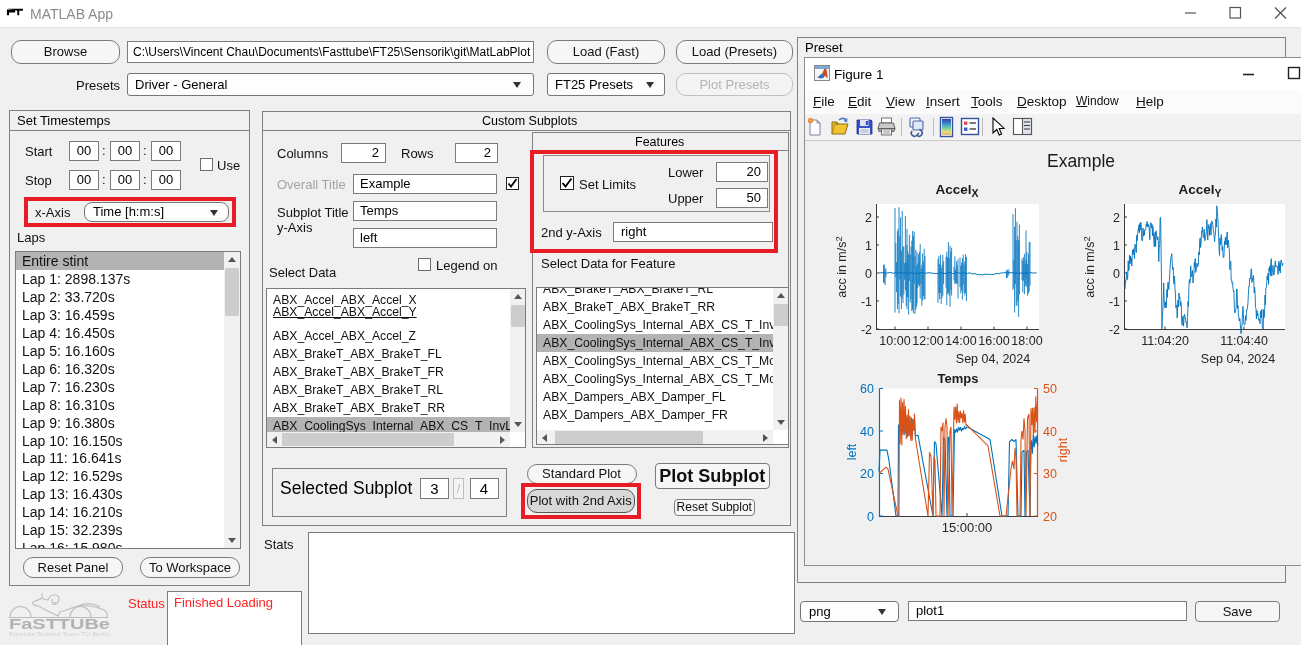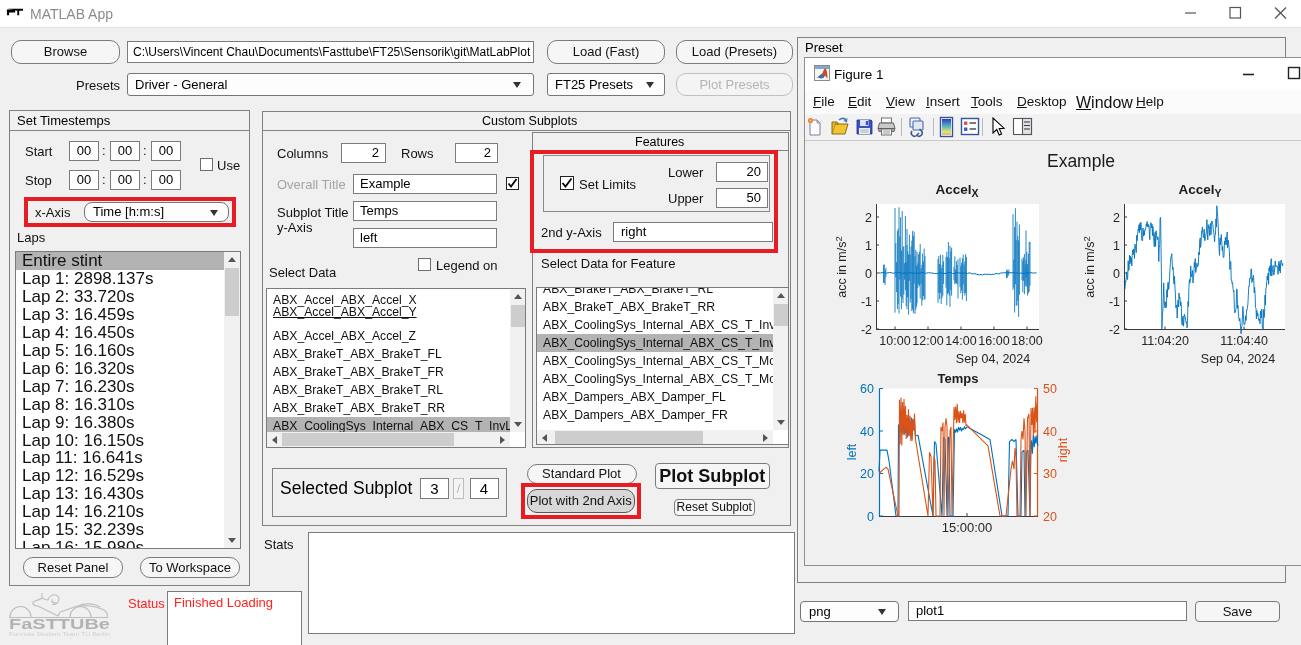--- a/index.html
+++ b/index.html
@@ -11,21 +11,21 @@
  background:#f6f6f6;font-size:13px;color:#111;text-align:center;white-space:nowrap;overflow:hidden;}
 .fld{position:absolute;box-sizing:border-box;border:1px solid #7b7b7b;background:#fff;
  font-size:13px;color:#000;}
 .lbl{position:absolute;font-size:13px;color:#111;white-space:nowrap;}
 .dd{position:absolute;box-sizing:border-box;border:1px solid #757575;border-radius:3px;
  background:#fdfdfd;font-size:13px;color:#000;}
 .dda{position:absolute;width:0;height:0;border-left:4.5px solid transparent;
  border-right:4.5px solid transparent;border-top:6px solid #333;}
 .redbox{position:absolute;box-sizing:border-box;border:4px solid #e81c24;}
 .cb{position:absolute;box-sizing:border-box;background:#fff;border:1px solid #6e6e6e;}
-.lrow{position:absolute;left:0;width:100%;font-size:17px;color:#111;white-space:nowrap;
+.lrow{position:absolute;left:0;width:100%;font-size:14px;color:#111;white-space:nowrap;
  padding-left:6px;box-sizing:border-box;overflow:hidden;}
 .sb{position:absolute;background:#f1f1f1;box-sizing:border-box;}
 .sbthumb{position:absolute;background:#cdcdcd;box-sizing:border-box;}
 .tri-u{width:0;height:0;border-left:4px solid transparent;border-right:4px solid transparent;border-bottom:5px solid #555;position:absolute;}
 .tri-d{width:0;height:0;border-left:4px solid transparent;border-right:4px solid transparent;border-top:5px solid #555;position:absolute;}
 .tri-l{width:0;height:0;border-top:4px solid transparent;border-bottom:4px solid transparent;border-right:5px solid #555;position:absolute;}
 .tri-r{width:0;height:0;border-top:4px solid transparent;border-bottom:4px solid transparent;border-left:5px solid #555;position:absolute;}
 </style></head><body>
 
 <div class="abs" style="left:0;top:0;width:1301px;height:28px;background:#ffffff;border-bottom:1px solid #e5e5e5;">
@@ -235,21 +235,21 @@
  <line x1="3" y1="16.5" x2="14" y2="16.5" stroke="#222" stroke-width="1.6"></line>
  <rect x="48.5" y="9.5" width="11" height="11" fill="none" stroke="#222" stroke-width="1.4"></rect>
 </svg>
 <div class="abs" style="left:805px;top:90px;width:496px;height:24px;background:#fbfbfb;"></div>
 <div class="abs" style="left:813px;top:94px;font-size:13.5px;color:#111;"><span style="text-decoration:underline;">F</span>ile</div>
 <div class="abs" style="left:848px;top:94px;font-size:13.5px;color:#111;"><span style="text-decoration:underline;">E</span>dit</div>
 <div class="abs" style="left:886px;top:94px;font-size:13.5px;color:#111;"><span style="text-decoration:underline;">V</span>iew</div>
 <div class="abs" style="left:926px;top:94px;font-size:13.5px;color:#111;"><span style="text-decoration:underline;">I</span>nsert</div>
 <div class="abs" style="left:971px;top:94px;font-size:13.5px;color:#111;"><span style="text-decoration:underline;">T</span>ools</div>
 <div class="abs" style="left:1017px;top:94px;font-size:13.5px;color:#111;"><span style="text-decoration:underline;">D</span>esktop</div>
-<div class="abs" style="left:1076px;top:94px;font-size:16px;color:#111;"><span style="text-decoration:underline;">W</span>indow</div>
+<div class="abs" style="left:1076px;top:94px;font-size:12px;color:#111;"><span style="text-decoration:underline;">W</span>indow</div>
 <div class="abs" style="left:1136px;top:94px;font-size:13.5px;color:#111;"><span style="text-decoration:underline;">H</span>elp</div>
 <div class="abs" style="left:805px;top:114px;width:496px;height:27px;background:#f2f2f2;border-bottom:1px solid #c9c9c9;"></div>
 <svg class="abs" style="left:805px;top:114px;" width="240" height="26" viewBox="0 0 240 26">
  <g>
   <path d="M5,6 L12,6 L15,9 L15,21 L5,21 Z" fill="#fdfdfd" stroke="#7d7da8" stroke-width="1"></path>
   <path d="M12,6 L12,9 L15,9 Z" fill="#d8d8ea" stroke="#7d7da8" stroke-width="0.8"></path>
   <circle cx="5.5" cy="6.5" r="2.6" fill="#f08020"></circle>
       <circle cx="5.5" cy="6.5" r="1" fill="#ffd080"></circle>
  </g>
  <g transform="translate(24,0)">

